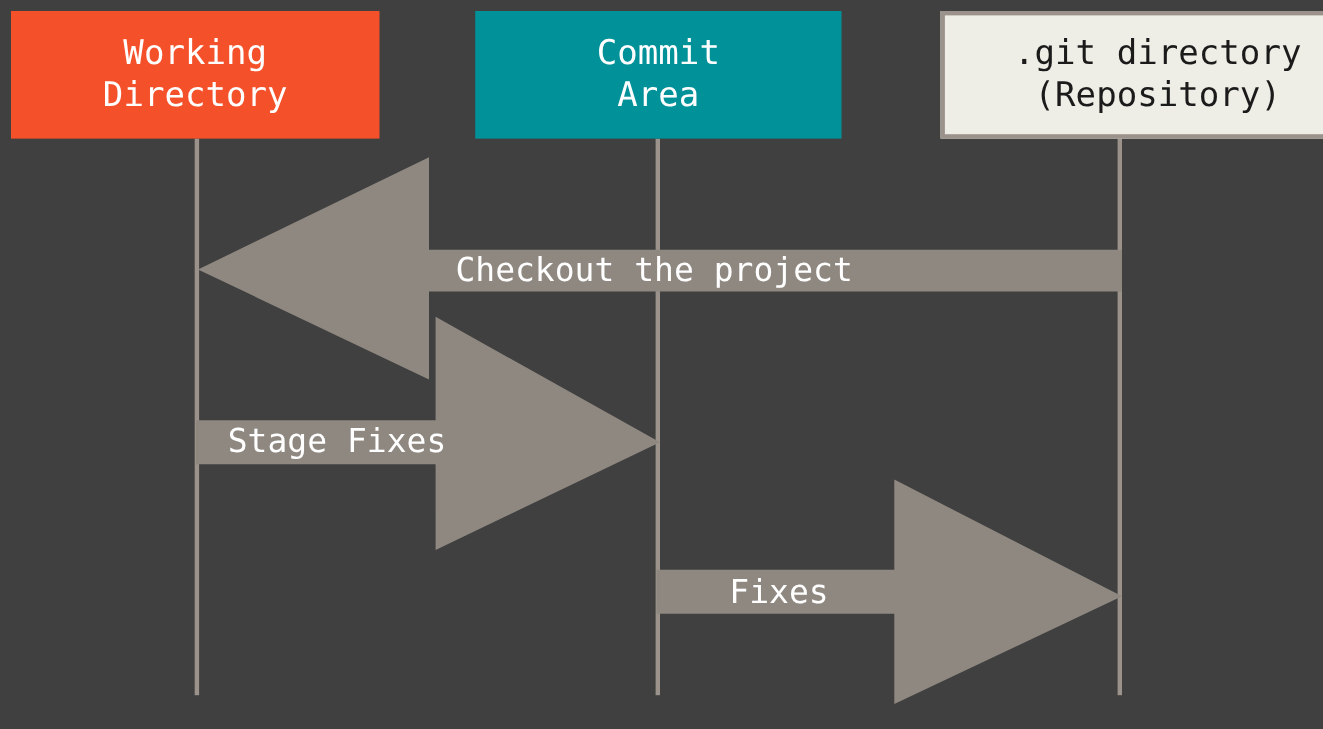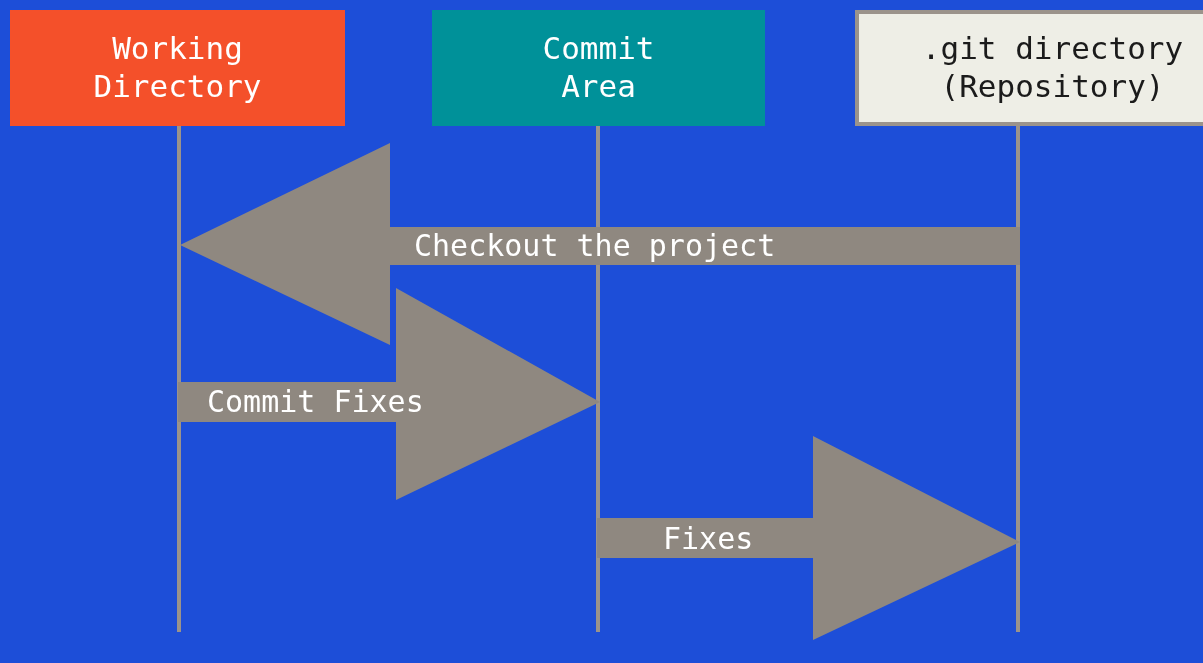--- a/index.html
+++ b/index.html
@@ -4,21 +4,21 @@
 <style>
   html, body {
     margin: 0;
     padding: 0;
     background: #000000;
   }
   #canvas {
     position: relative;
     width: 1203px;
     height: 663px;
-    background: #1d4ed8;
+    background: #404040;
     overflow: hidden;
     font-family: "DejaVu Sans Mono", "Liberation Mono", monospace;
   }
 
   
   .lifeline {
     position: absolute;
     width: 4px;
     background: #9b938b;
   }
@@ -103,17 +103,17 @@
 Directory</div>
 
   <div class="node-box" id="box-staging">Commit
 Area</div>
 
   <div class="node-box" id="box-repo">.git directory
 (Repository)</div>
 
   <div class="arrow-label" id="label-checkout">Checkout the project</div>
 
-  <div class="arrow-label" id="label-stage">Commit Fixes</div>
+  <div class="arrow-label" id="label-stage">Stage Fixes</div>
 
   <div class="arrow-label" id="label-commit">Fixes</div>
 
 </div>
 
 </body></html>

